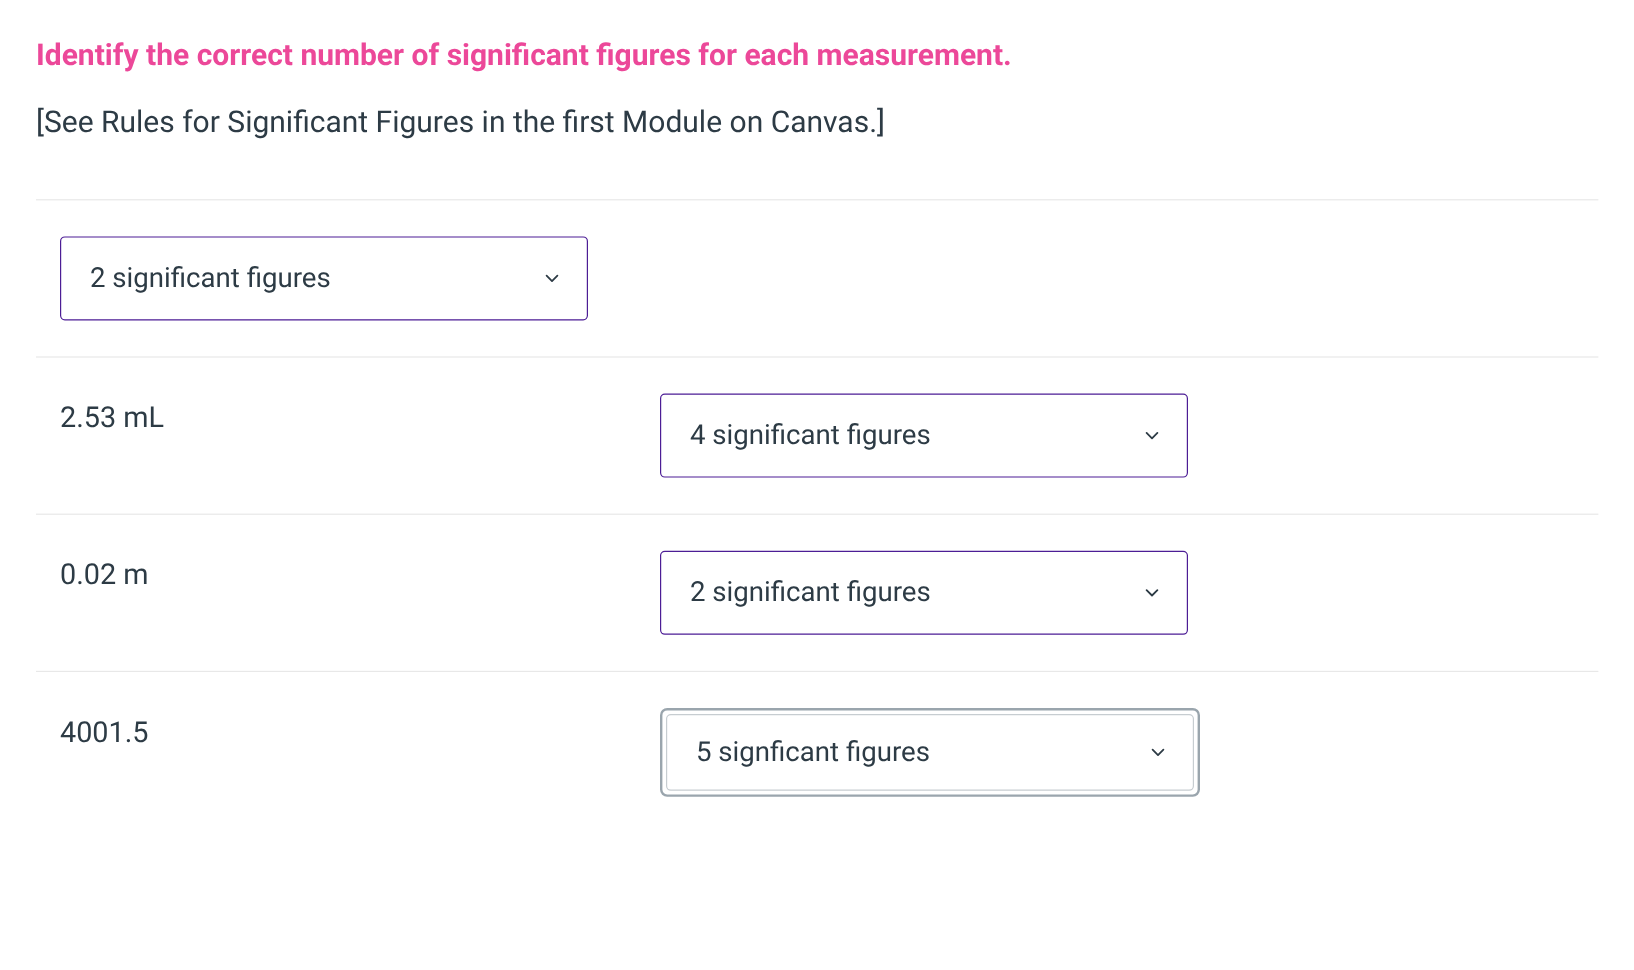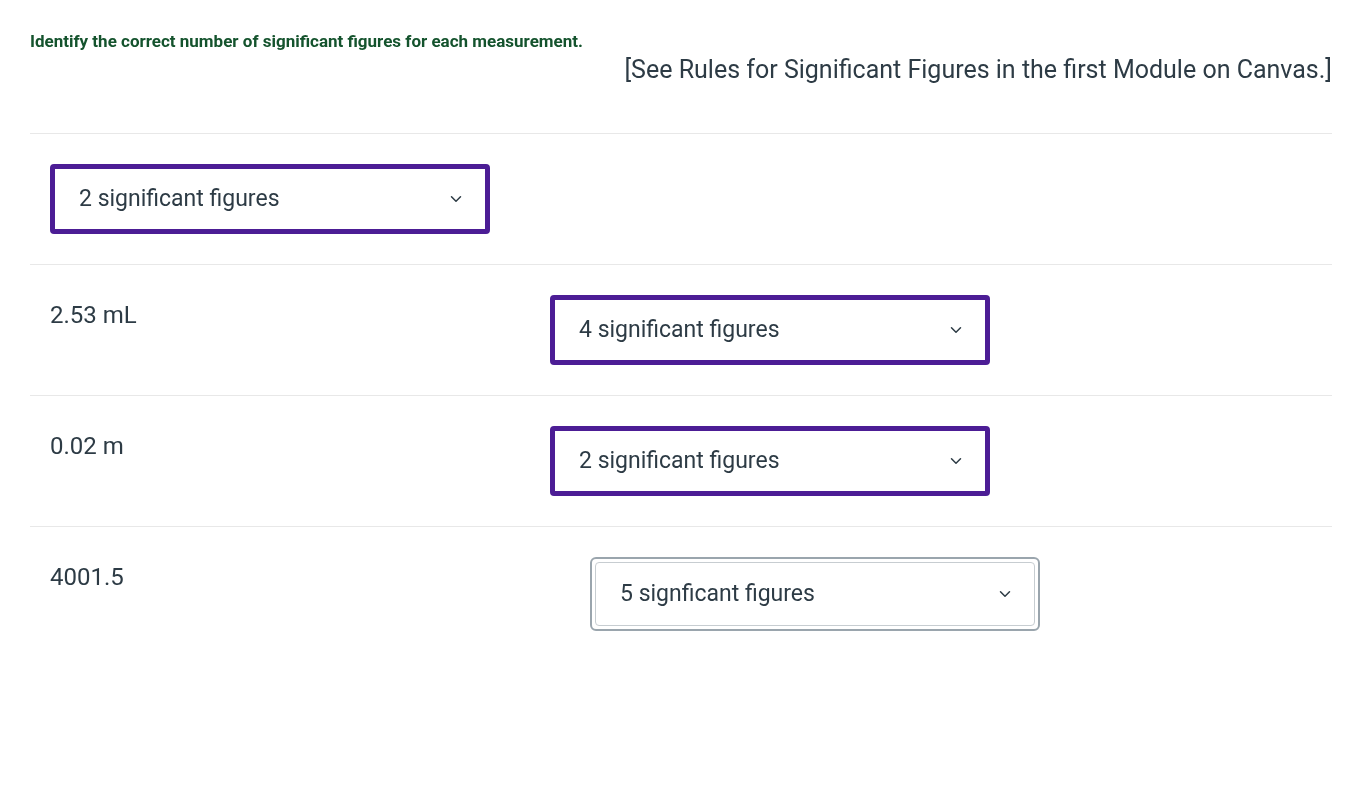--- a/index.html
+++ b/index.html
@@ -8,58 +8,57 @@
       padding: 0;
     }
     body {
       font-family: -apple-system, BlinkMacSystemFont, "Segoe UI", Roboto, "Helvetica Neue", Arial, sans-serif;
       background: #ffffff;
       padding: 30px 30px 40px 30px;
       color: #2d3b45;
       width: 1362px;
     }
     .prompt-title {
-      font-size: 17px;
+      font-size: 25px;
       font-weight: 700;
-      color: #14532d;
+      color: #ec4899;
+      margin-bottom: 22px;
       line-height: 1.35;
     }
     .prompt-subtext {
       font-size: 25px;
       font-weight: 400;
       color: #2d3b45;
       margin-bottom: 46px;
       line-height: 1.35;
-      text-align: right;
     }
     .question-row {
       display: flex;
       align-items: flex-start;
       border-top: 1px solid #e8e8e8;
       padding: 30px 0 30px 20px;
     }
     .question-row:last-child {
       padding-bottom: 10px;
-      gap: 40px;
     }
     .measurement-label {
       width: 500px;
       font-size: 24px;
       color: #2d3b45;
       padding-top: 6px;
       flex-shrink: 0;
     }
     .select-wrap {
       position: relative;
       width: 440px;
     }
     .select-box {
       width: 100%;
       height: 70px;
-      border: 5px solid #4c1d95;
+      border: 1px solid #4c1d95;
       border-radius: 4px;
       background: #ffffff;
       font-size: 23px;
       color: #2d3b45;
       padding: 0 48px 0 24px;
       display: flex;
       align-items: center;
       cursor: pointer;
       user-select: none;
       position: relative;

